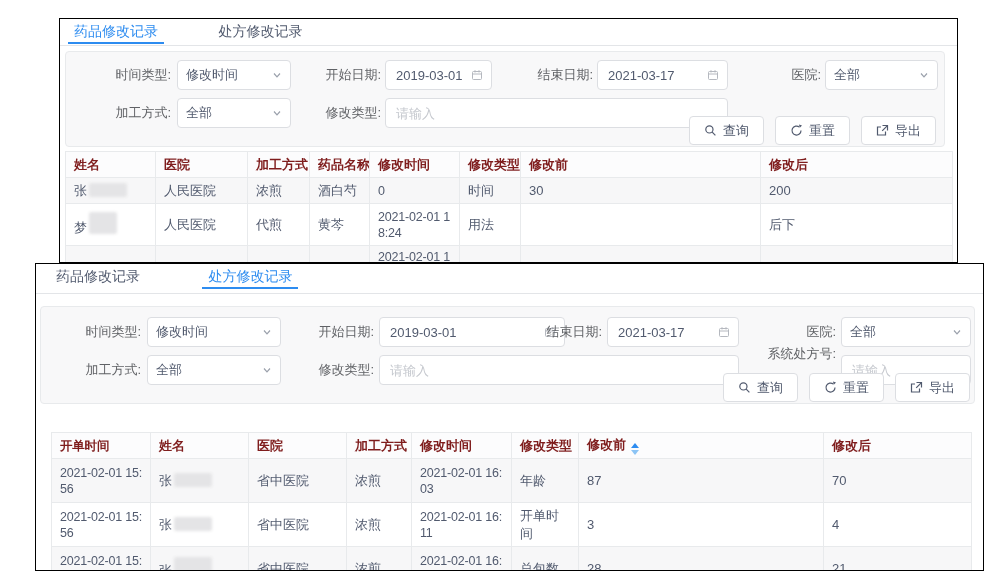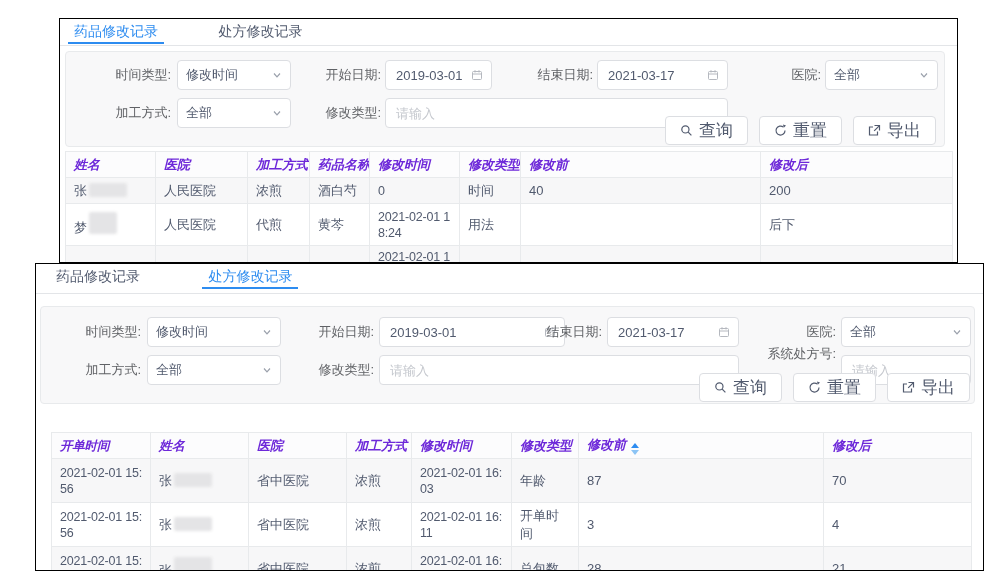--- a/index.html
+++ b/index.html
@@ -24,30 +24,30 @@
   .ctl{position:absolute;height:30px;background:#fff;border:1px solid #dcdee2;border-radius:4px;box-sizing:border-box;
        font-size:13px;color:#515a6e;display:flex;align-items:center;padding:0 8px;}
   .ctl input{border:none;outline:none;flex:1;font-size:13px;color:#515a6e;font-family:inherit;background:transparent;min-width:0;}
   .ctl input::placeholder{color:#c5c8ce;}
   .sel .txt{flex:1;}
   .sel svg,.date svg{flex:none;}
 
   .btnrow{position:absolute;display:flex;gap:11px;}
   #shot-drug .btnrow{right:8px;top:64px;}
   #shot-rx .btnrow{right:4px;top:66px;}
-  .btn{height:29px;background:#fff;border:1px solid #dcdee2;border-radius:4px;font-size:17px;color:#515a6e;
+  .btn{height:29px;background:#fff;border:1px solid #dcdee2;border-radius:4px;font-size:13px;color:#515a6e;
        display:inline-flex;align-items:center;gap:6px;padding:0 14px;cursor:pointer;}
 
   
   table.grid{border-collapse:collapse;table-layout:fixed;position:absolute;background:#fff;}
   #shot-drug table.grid{left:5px;top:132px;width:887px;}
   #shot-rx table.grid{left:15px;top:168px;width:920px;}
   .grid th,.grid td{border:1px solid #e8eaec;font-size:13px;padding:3px 8px;text-align:left;vertical-align:middle;
        overflow:hidden;box-sizing:border-box;}
-  .grid th{font-weight:bold;color:#6d28d9;background:#fcfcfd;height:26px;white-space:nowrap;font-style:italic;}
+  .grid th{font-weight:bold;color:#7f1d1d;background:#fcfcfd;height:26px;white-space:nowrap;}
   .grid td{color:#515a6e;}
   tr.stripe td{background:#f7f7f8;}
   td.wrap,th.wrap{word-break:break-all;font-size:12.5px;letter-spacing:-0.2px;line-height:16px;}
   #shot-drug tr.r1 td{height:26px;}
   #shot-drug tr.r2 td{height:42px;}
   #shot-drug tr.r3 td{height:30px;vertical-align:top;}
   #shot-rx tbody tr td{height:44px;}
 
   .blur-chip{display:inline-block;width:38px;height:14px;background:#e4e4e6;border-radius:2px;
        filter:blur(1.5px);vertical-align:-2px;margin-left:2px;}
@@ -167,21 +167,21 @@
         </tr>
       </thead>
       <tbody>
         <tr class="stripe r1">
           <td><span>张</span><span class="blur-chip"></span></td>
           <td>人民医院</td>
           <td>浓煎</td>
           <td>酒白芍</td>
           <td class="wrap">0</td>
           <td>时间</td>
-          <td>40</td>
+          <td>30</td>
           <td>200</td>
         </tr>
         <tr class="r2">
           <td><span>梦</span><span class="blur-chip" style="width:28px;height:22px;"></span></td>
           <td>人民医院</td>
           <td>代煎</td>
           <td>黄芩</td>
           <td class="wrap">2021-02-01 18:24</td>
           <td>用法</td>
           <td></td>

